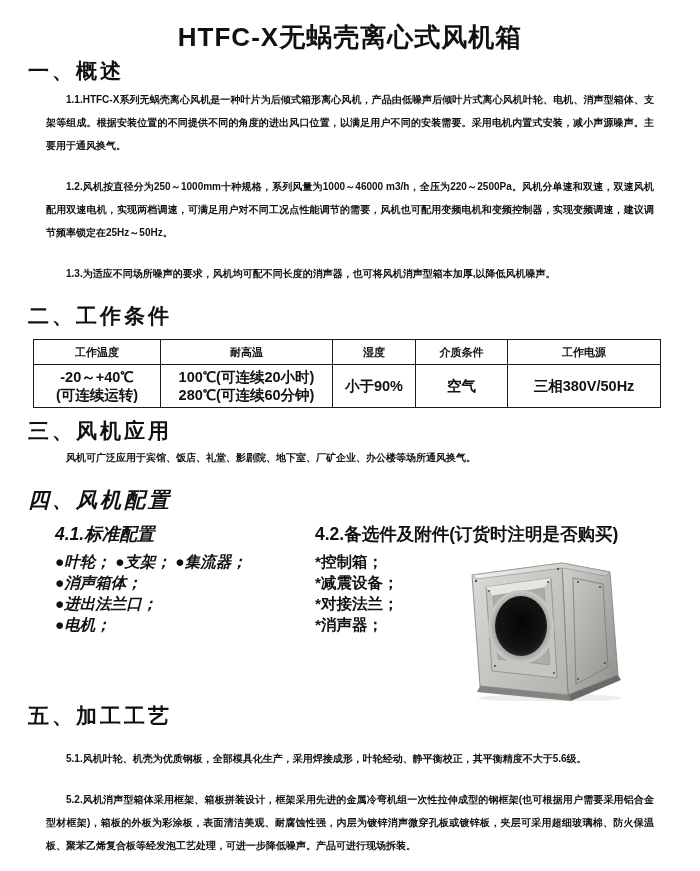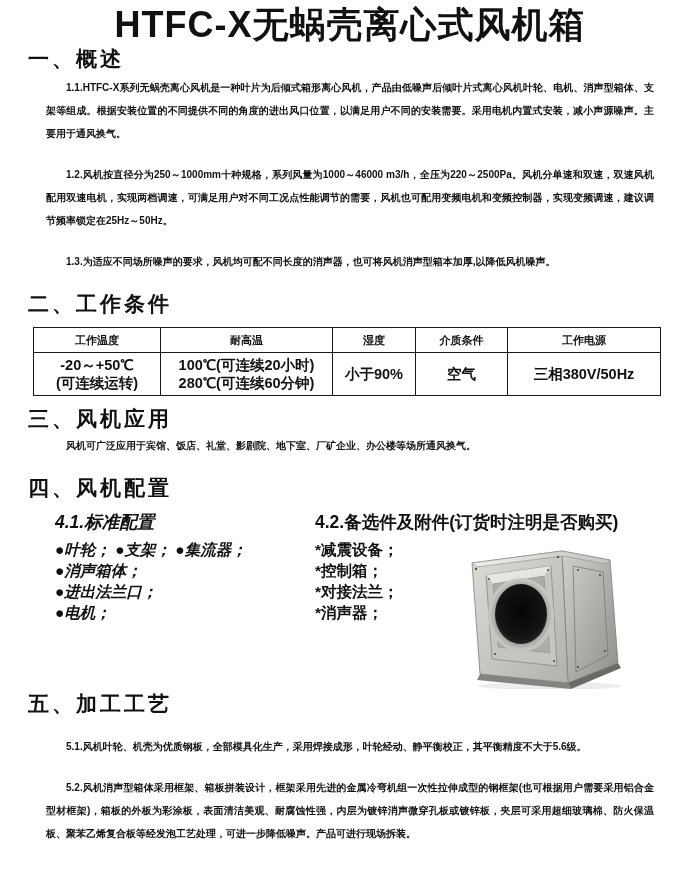--- a/index.html
+++ b/index.html
@@ -9,35 +9,35 @@
     height: 871px;
     background: #ffffff;
     color: #111111;
     font-family: "Liberation Sans", sans-serif;
     font-weight: 700;
     padding: 4px 28px 6px 28px;
     overflow: hidden;
     position: relative;
   }
   .doc-title {
-    font-size: 36px;
+    font-size: 26px;
     line-height: 34px;
     text-align: center;
-    margin: 4px 0 4px 0;
+    margin: 16px 0 4px 0;
     letter-spacing: 1px;
   }
   h2.sec {
     font-size: 21px;
     line-height: 26px;
     margin: 4px 0 4px 0;
     letter-spacing: 3px;
   }
   h2.sec-2 { margin-top: 6px; margin-bottom: 10px; }
   h2.sec-3 { margin-top: 10px; margin-bottom: 2px; }
-  h2.sec-4 { margin-top: 8px; margin-bottom: 0; }
+  h2.sec-4 { margin-top: 8px; margin-bottom: 0; font-style: italic; }
   h2.sec-5 { margin-top: 0; margin-bottom: 2px; }
   p.body {
     font-size: 10px;
     line-height: 23px;
     margin: 18px;
     text-align: justify;
     text-indent: 2em;
   }
   p.first { margin-top: 4px; }
   p.apps  { margin-top: 2px; }
@@ -117,21 +117,21 @@
       <tr>
         <th>工作温度</th>
         <th>耐高温</th>
         <th>湿度</th>
         <th>介质条件</th>
         <th>工作电源</th>
       </tr>
     </thead>
     <tbody>
       <tr>
-        <td>-20～+50℃
+        <td>-20～+40℃
 (可连续运转)</td>
         <td>100℃(可连续20小时)
 280℃(可连续60分钟)</td>
         <td>小于90%</td>
         <td>空气</td>
         <td>三相380V/50Hz</td>
       </tr>
     </tbody>
   </table>
 
@@ -146,22 +146,22 @@
         <li>●叶轮； ●支架； ●集流器；</li>
         <li>●消声箱体；</li>
         <li>●进出法兰口；</li>
         <li>●电机；</li>
       </ul>
     </div>
     <div class="config-right">
       <h3 class="subhead">4.2.备选件及附件(订货时注明是否购买)</h3>
       <div class="right-inner">
         <ul class="cfg-list">
+          <li>*控制箱；</li>
           <li>*减震设备；</li>
-          <li>*控制箱；</li>
           <li>*对接法兰；</li>
           <li>*消声器；</li>
         </ul>
         <div class="photo-wrap">
           <svg width="180" height="150" viewBox="0 0 180 150" xmlns="http://www.w3.org/2000/svg">
             <defs>
               <linearGradient id="gFront" x1="0" y1="0" x2="1" y2="1">
                 <stop offset="0" stop-color="#dcdbd7"></stop>
                 <stop offset="1" stop-color="#b2b1ad"></stop>
               </linearGradient>

